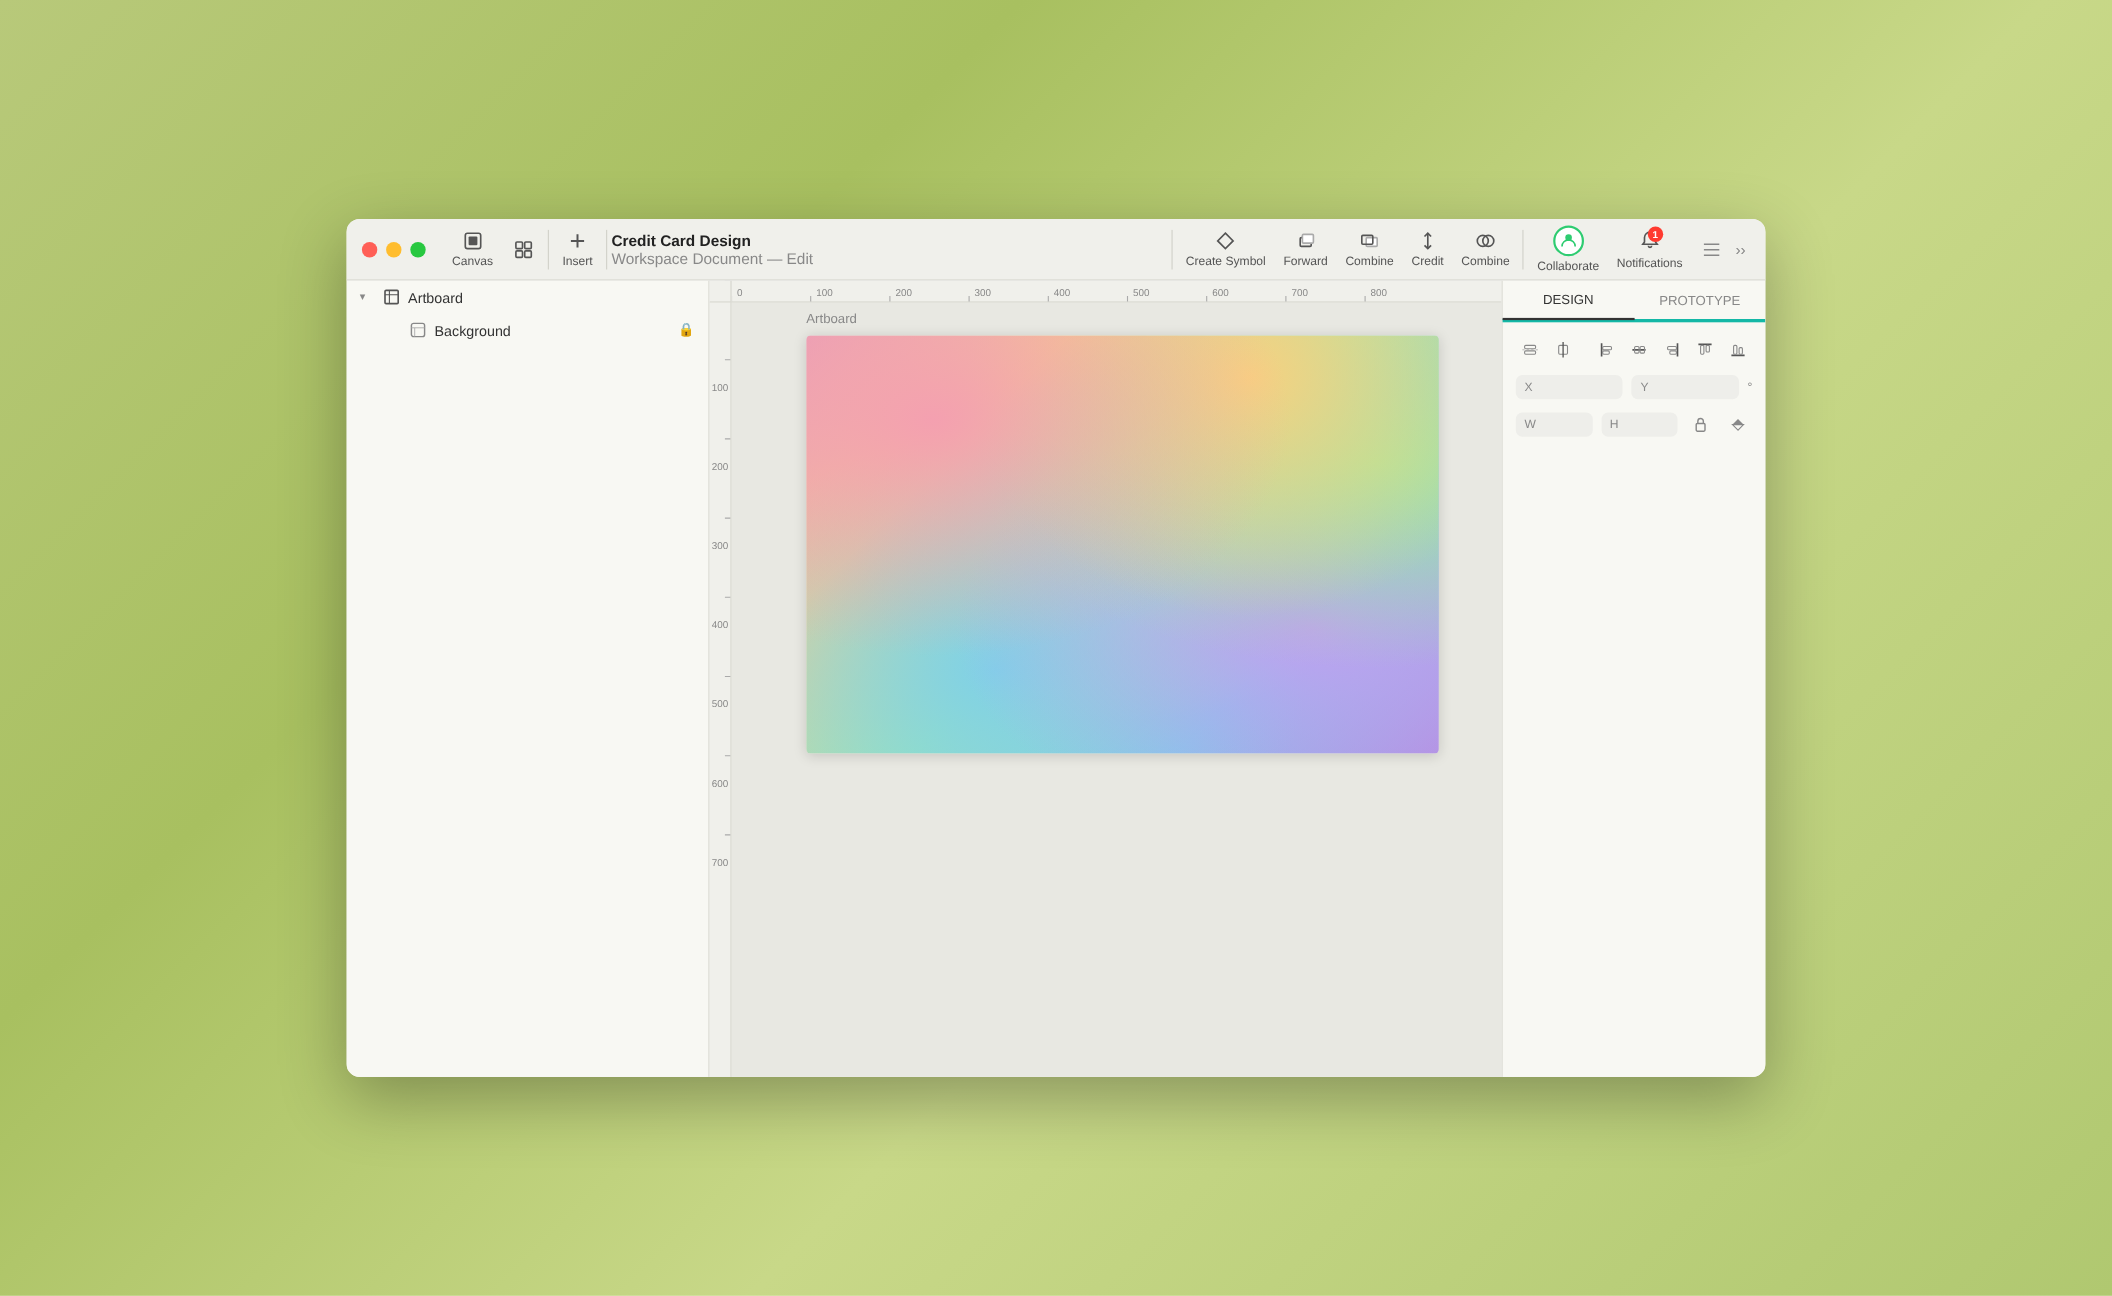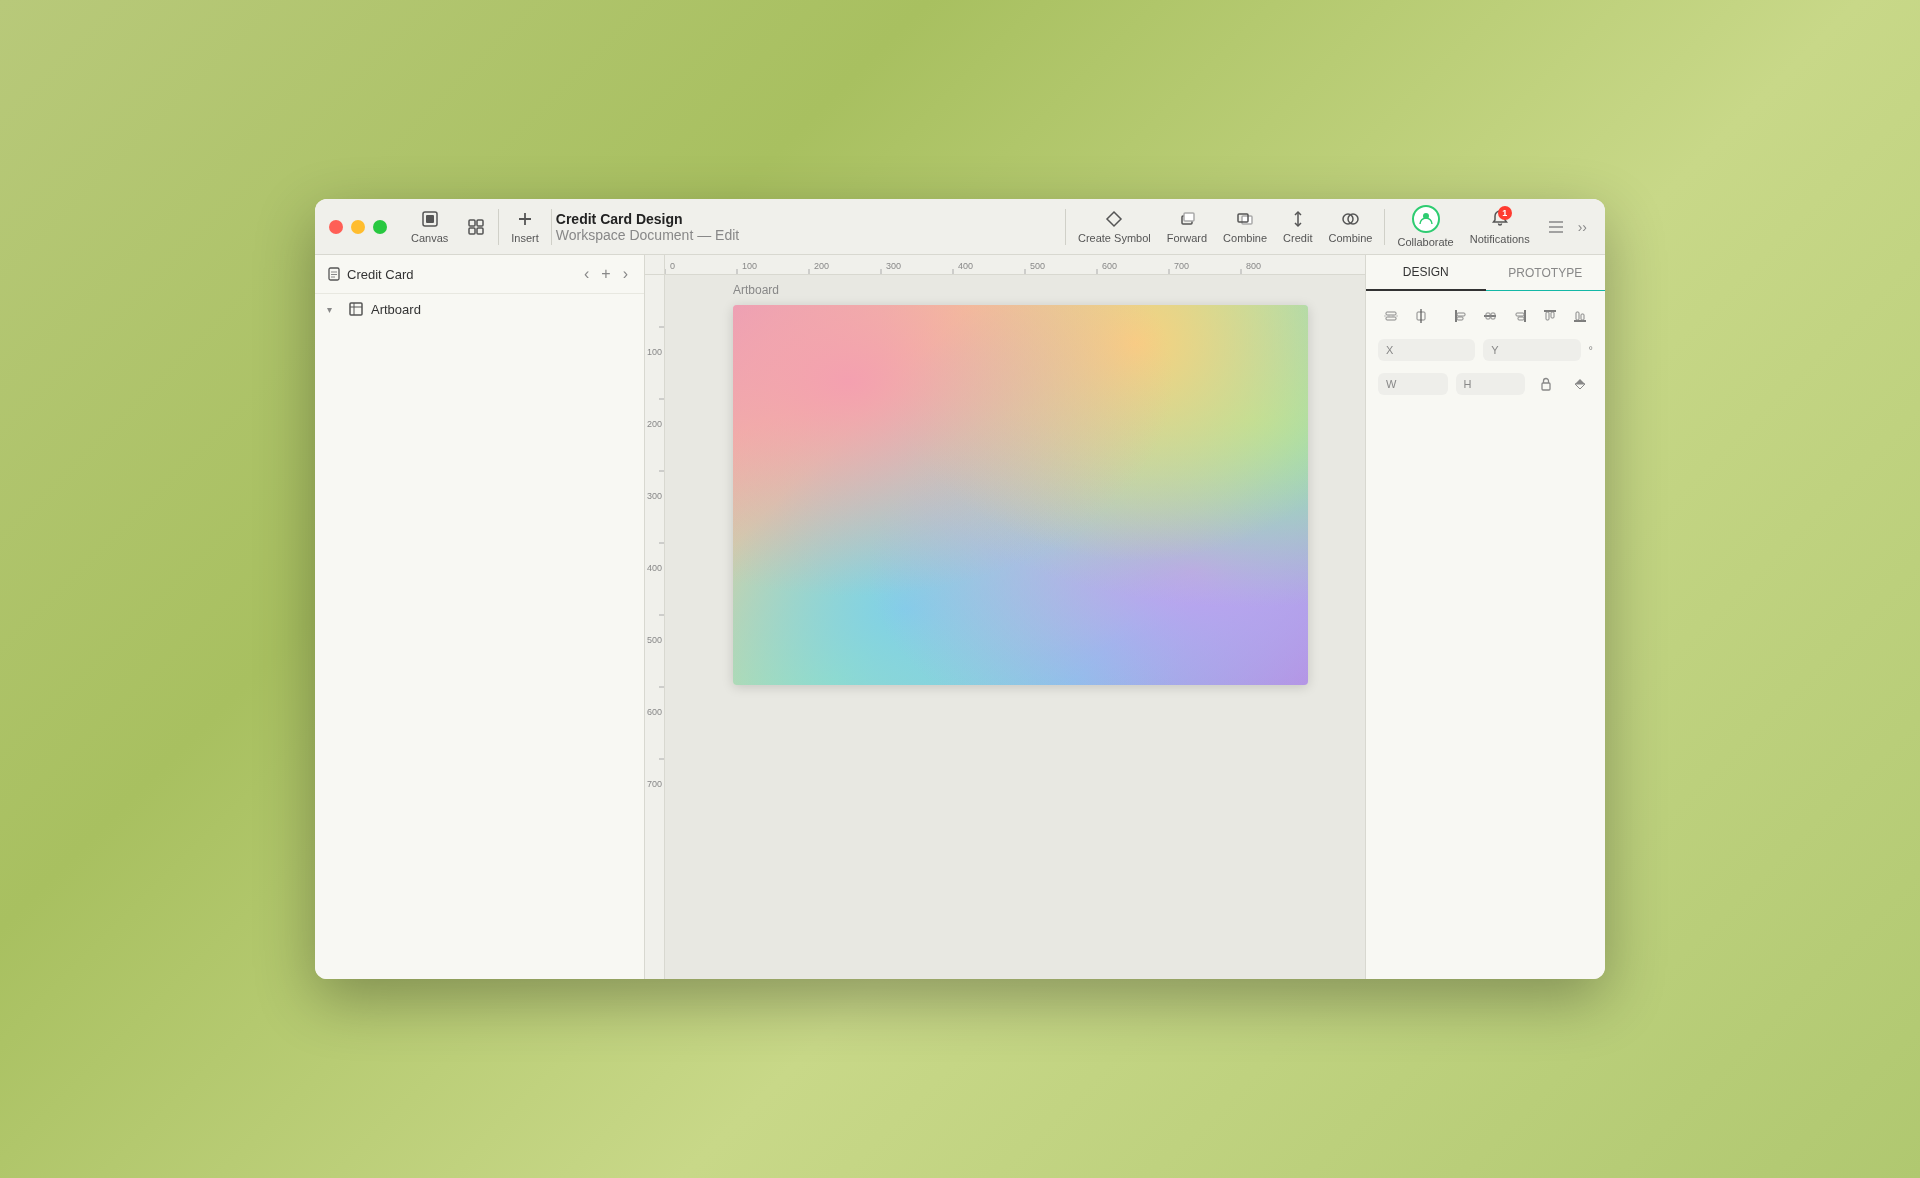--- a/index.html
+++ b/index.html
@@ -321,21 +321,21 @@
     .right-panel {
       width: 240px;
       background: #f8f8f3;
       border-left: 1px solid #d8d8d0;
       display: flex;
       flex-direction: column;
       flex-shrink: 0;
     }
     .panel-tabs {
       display: flex;
-      border-bottom: 1px solid #14b8a6;
+      border-bottom: 3px solid #14b8a6;
     }
     .panel-tab {
       flex: 1;
       padding: 10px 0;
       text-align: center;
       font-size: 12px;
       font-weight: 500;
       cursor: pointer;
       border: none;
       background: transparent;
@@ -541,47 +541,45 @@
       </svg>
     </button>
 
     <button class="chevron-right">››</button>
   </div>
 
   <div class="main-content">
 
     <div class="sidebar">
 
-      <div class="layer-header">
-        <svg width="14" height="14" viewBox="0 0 14 14">
-          <rect x="2" y="1" width="10" height="12" rx="1.5" stroke="#555" stroke-width="1.3" fill="none"></rect>
-          <line x1="4" y1="5" x2="10" y2="5" stroke="#888" stroke-width="1"></line>
-          <line x1="4" y1="7.5" x2="10" y2="7.5" stroke="#888" stroke-width="1"></line>
-          <line x1="4" y1="10" x2="8" y2="10" stroke="#888" stroke-width="1"></line>
-        </svg>
-        <span class="layer-title">Credit Card</span>
-        <div class="layer-actions">
-          <button class="layer-action-btn">‹</button>
-          <button class="layer-action-btn">+</button>
-          <button class="layer-action-btn">›</button>
-        </div>
-      </div>
 
       <div class="layer-item">
         <span class="expand-arrow">▾</span>
         <div class="layer-icon">
           <svg width="16" height="16" viewBox="0 0 16 16">
             <rect x="2" y="2" width="12" height="12" rx="1" stroke="#555" stroke-width="1.5" fill="none"></rect>
             <line x1="2" y1="6" x2="14" y2="6" stroke="#555" stroke-width="1"></line>
             <line x1="6" y1="2" x2="6" y2="14" stroke="#555" stroke-width="1"></line>
           </svg>
         </div>
         <span class="layer-name">Artboard</span>
       </div>
 
+      <div class="layer-item sub-layer">
+        <span class="expand-arrow"></span>
+        <div class="layer-icon">
+          <svg width="16" height="16" viewBox="0 0 16 16">
+            <rect x="2" y="2" width="12" height="12" rx="2" stroke="#888" stroke-width="1.3" fill="none"></rect>
+            <line x1="2" y1="6" x2="14" y2="6" stroke="#aaa" stroke-width="0.8"></line>
+            <line x1="5" y1="6" x2="5" y2="14" stroke="#aaa" stroke-width="0.8"></line>
+          </svg>
+        </div>
+        <span class="layer-name">Background</span>
+        <span class="lock-icon">🔒</span>
+      </div>
     </div>
 
     <div class="canvas-area">
 
       <div class="ruler-corner"></div>
 
       <div class="ruler-h">
         <svg width="100%" height="20" style="position:absolute;top:0;left:0;">
 
           <text x="5" y="14" font-size="9" fill="#888">0</text>

